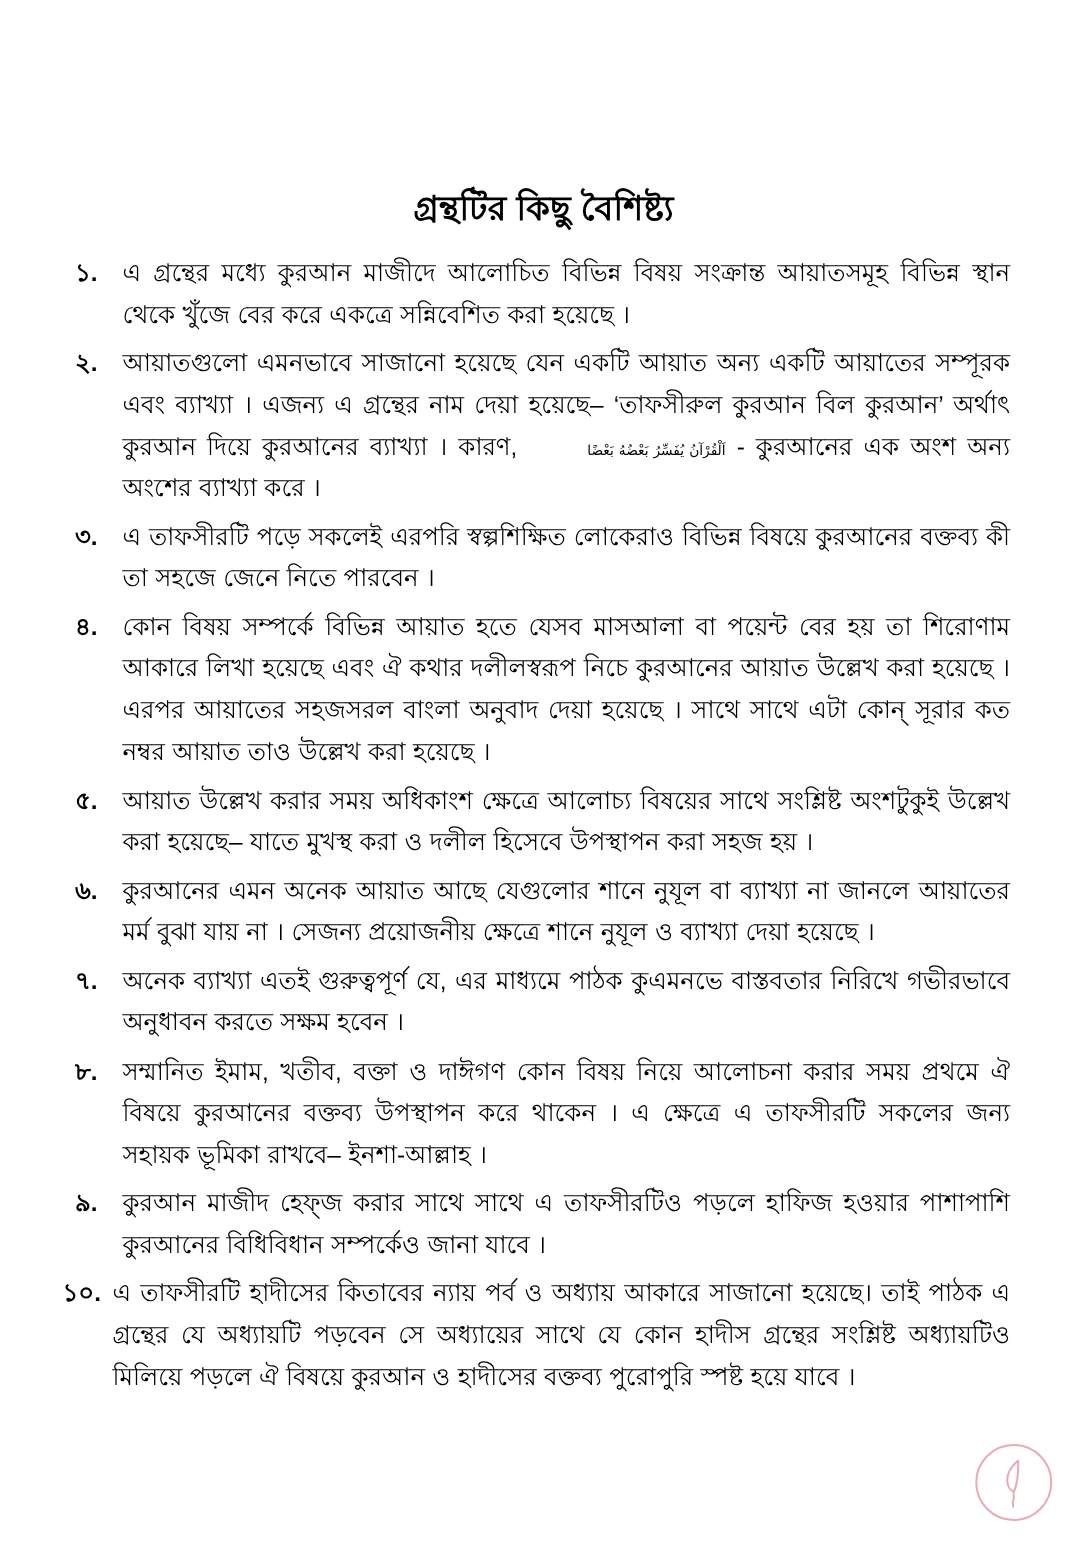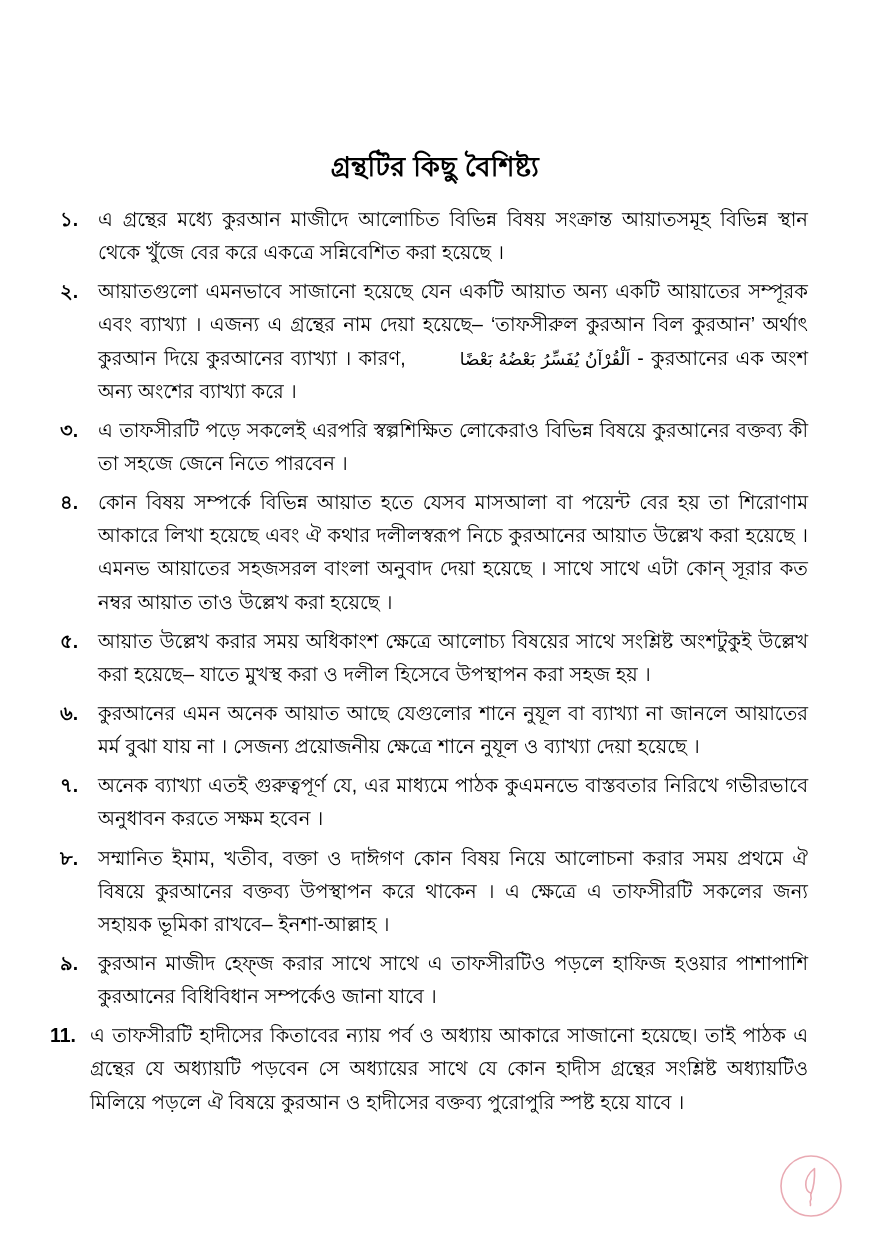--- a/index.html
+++ b/index.html
@@ -65,21 +65,21 @@
 
   .item-text {
     flex: 1 1 auto;
     text-align: justify;
     text-align-last: left;
     word-spacing: 0.5px;
   }
 
   .arabic {
     font-family: "DejaVu Sans", "Liberation Sans", sans-serif;
-    font-size: 17px;
+    font-size: 11px;
     direction: rtl;
     unicode-bidi: isolate;
     display: inline-block;
     vertical-align: baseline;
     letter-spacing: 0;
     margin-left: 47px;
   }
 
   
   .watermark {
@@ -111,21 +111,21 @@
       <span class="item-text"><span>আয়াতগুলো এমনভাবে সাজানো হয়েছে যেন একটি আয়াত অন্য একটি আয়াতের সম্পূরক এবং ব্যাখ্যা । এজন্য এ গ্রন্থের নাম দেয়া হয়েছে– ‘তাফসীরুল কুরআন বিল কুরআন’ অর্থাৎ কুরআন দিয়ে কুরআনের ব্যাখ্যা । কারণ, </span><span class="arabic">اَلْقُرْآنُ يُفَسِّرُ بَعْضُهُ بَعْضًا</span><span> - কুরআনের এক অংশ অন্য অংশের ব্যাখ্যা করে ।</span></span>
     </div>
 
     <div class="feature-item">
       <span class="item-number">৩.</span>
       <span class="item-text">এ তাফসীরটি পড়ে সকলেই এরপরি স্বল্পশিক্ষিত লোকেরাও বিভিন্ন বিষয়ে কুরআনের বক্তব্য কী তা সহজে জেনে নিতে পারবেন ।</span>
     </div>
 
     <div class="feature-item">
       <span class="item-number">৪.</span>
-      <span class="item-text">কোন বিষয় সম্পর্কে বিভিন্ন আয়াত হতে যেসব মাসআলা বা পয়েন্ট বের হয় তা শিরোণাম আকারে লিখা হয়েছে এবং ঐ কথার দলীলস্বরূপ নিচে কুরআনের আয়াত উল্লেখ করা হয়েছে । এমনভ আয়াতের সহজসরল বাংলা অনুবাদ দেয়া হয়েছে । সাথে সাথে এটা কোন্ সূরার কত নম্বর আয়াত তাও উল্লেখ করা হয়েছে ।</span>
+      <span class="item-text">কোন বিষয় সম্পর্কে বিভিন্ন আয়াত হতে যেসব মাসআলা বা পয়েন্ট বের হয় তা শিরোণাম আকারে লিখা হয়েছে এবং ঐ কথার দলীলস্বরূপ নিচে কুরআনের আয়াত উল্লেখ করা হয়েছে । এরপর আয়াতের সহজসরল বাংলা অনুবাদ দেয়া হয়েছে । সাথে সাথে এটা কোন্ সূরার কত নম্বর আয়াত তাও উল্লেখ করা হয়েছে ।</span>
     </div>
 
     <div class="feature-item">
       <span class="item-number">৫.</span>
       <span class="item-text">আয়াত উল্লেখ করার সময় অধিকাংশ ক্ষেত্রে আলোচ্য বিষয়ের সাথে সংশ্লিষ্ট অংশটুকুই উল্লেখ করা হয়েছে– যাতে মুখস্থ করা ও দলীল হিসেবে উপস্থাপন করা সহজ হয় ।</span>
     </div>
 
     <div class="feature-item">
       <span class="item-number">৬.</span>
       <span class="item-text">কুরআনের এমন অনেক আয়াত আছে যেগুলোর শানে নুযূল বা ব্যাখ্যা না জানলে আয়াতের মর্ম বুঝা যায় না । সেজন্য প্রয়োজনীয় ক্ষেত্রে শানে নুযূল ও ব্যাখ্যা দেয়া হয়েছে ।</span>
@@ -140,21 +140,21 @@
       <span class="item-number">৮.</span>
       <span class="item-text">সম্মানিত ইমাম, খতীব, বক্তা ও দাঈগণ কোন বিষয় নিয়ে আলোচনা করার সময় প্রথমে ঐ বিষয়ে কুরআনের বক্তব্য উপস্থাপন করে থাকেন । এ ক্ষেত্রে এ তাফসীরটি সকলের জন্য সহায়ক ভূমিকা রাখবে– ইনশা-আল্লাহ ।</span>
     </div>
 
     <div class="feature-item">
       <span class="item-number">৯.</span>
       <span class="item-text">কুরআন মাজীদ হেফ্জ করার সাথে সাথে এ তাফসীরটিও পড়লে হাফিজ হওয়ার পাশাপাশি কুরআনের বিধিবিধান সম্পর্কেও জানা যাবে ।</span>
     </div>
 
     <div class="feature-item">
-      <span class="item-number wide">11.</span>
+      <span class="item-number wide">১০.</span>
       <span class="item-text">এ তাফসীরটি হাদীসের কিতাবের ন্যায় পর্ব ও অধ্যায় আকারে সাজানো হয়েছে। তাই পাঠক এ গ্রন্থের যে অধ্যায়টি পড়বেন সে অধ্যায়ের সাথে যে কোন হাদীস গ্রন্থের সংশ্লিষ্ট অধ্যায়টিও মিলিয়ে পড়লে ঐ বিষয়ে কুরআন ও হাদীসের বক্তব্য পুরোপুরি স্পষ্ট হয়ে যাবে ।</span>
     </div>
 
   </div>
 
   <div class="watermark">
     <svg viewBox="0 0 66 66" width="66" height="66">
       <circle cx="33" cy="33" r="30" fill="none" stroke="#e9aab3" stroke-width="1.6"></circle>
       <path d="M36.5 15.5 C31 20 27.5 26 27.8 32 C28 36.5 30.5 39.5 33.2 40.2 C35 36 37 29 36.5 15.5 Z" fill="none" stroke="#e9aab3" stroke-width="1.6" stroke-linejoin="round"></path>
       <path d="M33.2 40.2 C31.6 43 34.4 44.6 32.6 47.2 C31.2 49.2 33.2 50.4 32.4 52.4" fill="none" stroke="#e9aab3" stroke-width="1.6" stroke-linecap="round"></path>

